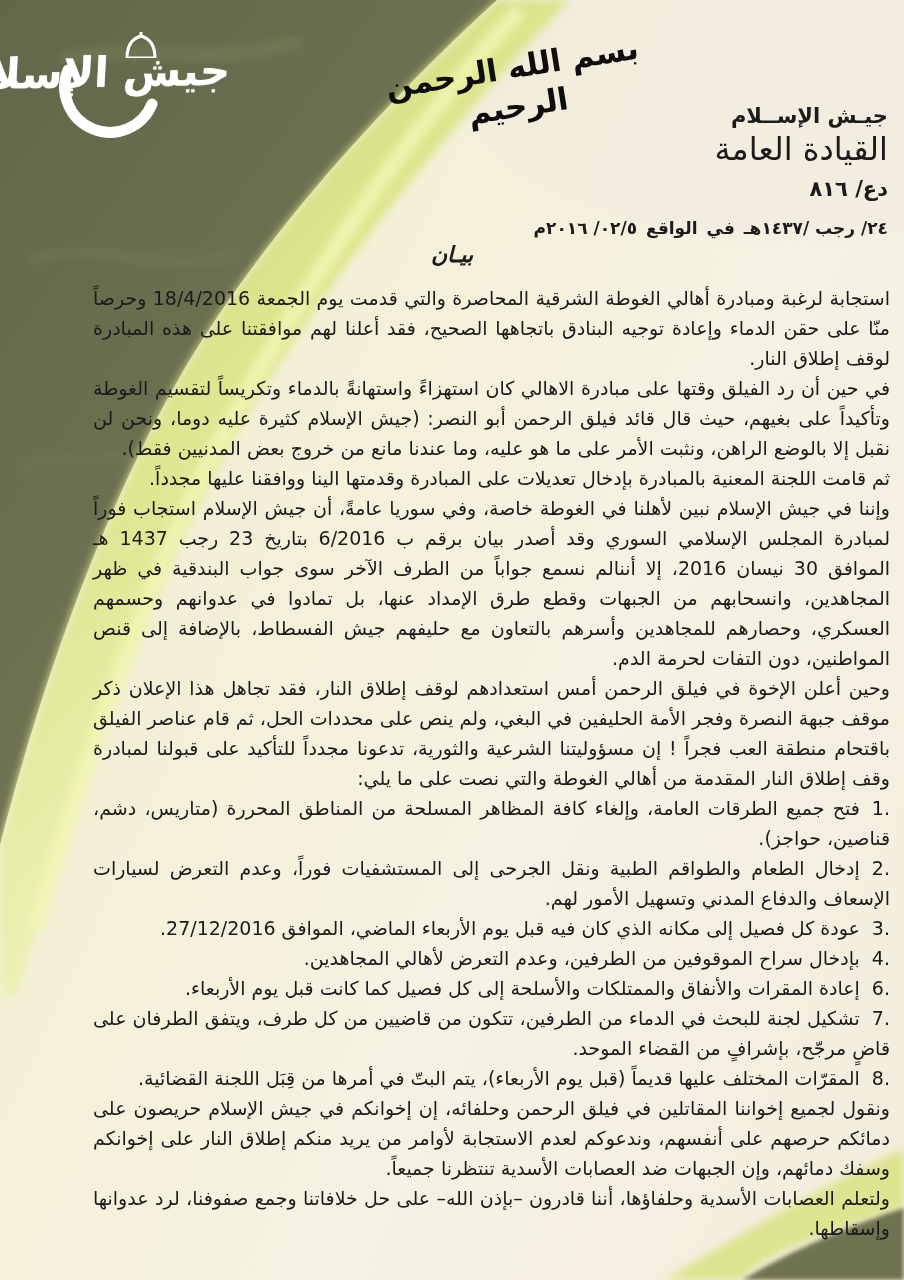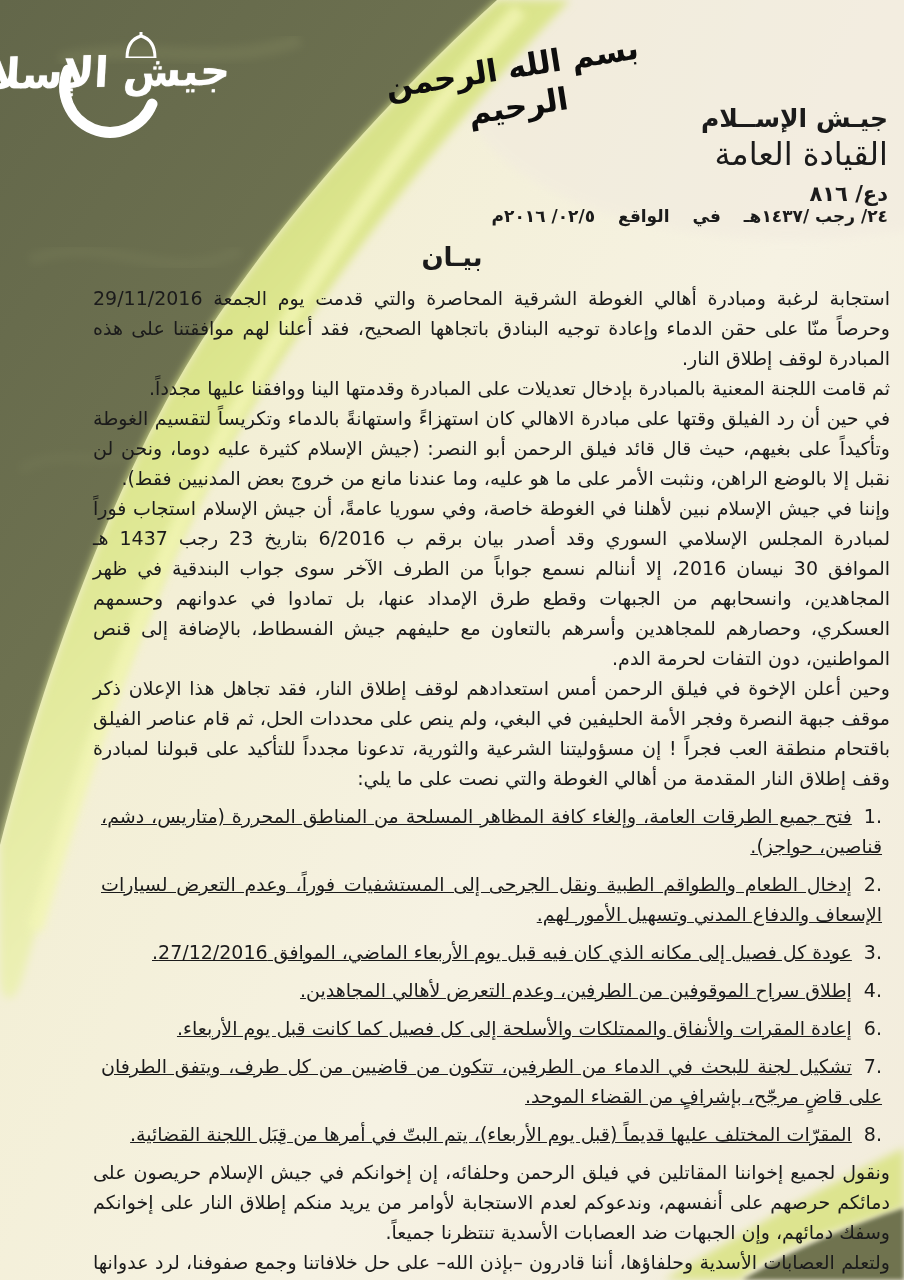--- a/index.html
+++ b/index.html
@@ -19,38 +19,38 @@
   .crescent{position:absolute;left:48px;top:34px;}
   .dome{position:absolute;left:118px;top:2px;}
   
   .bismillah{
     position:absolute;left:355px;top:48px;width:320px;z-index:2;
     font-size:31px;font-weight:bold;color:#0d0d0d;text-align:center;direction:rtl;
     transform:rotate(-9deg);line-height:1.25;
   }
   
   .hdr{position:absolute;top:104px;right:16px;z-index:2;text-align:right;direction:rtl;}
-  .hdr .org{font-size:25px;font-weight:bold;line-height:1.2;}
+  .hdr .org{font-size:21px;font-weight:bold;line-height:1.2;}
   .hdr .org2{font-size:32px;font-weight:normal;line-height:1.25;}
   .hdr .ref{font-size:21px;font-weight:bold;margin-top:8px;}
   .hdr .date{
-    font-size:17px;font-weight:bold;
-    display:flex;flex-direction:row;justify-content:flex-end;gap:23px;direction:ltr;
+    margin-top:17px;font-size:17px;font-weight:bold;
+    display:flex;flex-direction:row;justify-content:flex-end;gap:9px;direction:ltr;
   }
   .title{
     position:absolute;top:242px;left:0;width:100%;text-align:center;z-index:2;
-    font-size:26px;font-weight:bold;letter-spacing:1px;
+    font-size:22px;font-weight:bold;letter-spacing:1px;font-style:italic;
   }
   
   .bodytext{
     position:absolute;top:283px;left:93px;width:797px;z-index:2;
     direction:rtl;font-size:19px;line-height:30px;text-align:justify;
   }
   .bodytext p{margin:0;text-align:justify;text-align-last:right;}
-  .li{margin:8px;text-align:justify;text-align-last:right;text-decoration:underline;}
+  .li{margin:0;text-align:justify;text-align-last:right;}
   .li .num{display:inline-block;direction:ltr;unicode-bidi:isolate;margin-left:12px;}
 </style>
 </head>
 <body>
 
 <div class="page">
 
   <svg class="bg" width="904" height="1280" viewBox="0 0 904 1280" aria-hidden="true">
     <defs>
       <linearGradient id="bandGrad" x1="0" y1="0" x2="0.6" y2="1">
@@ -110,37 +110,37 @@
       <span dir="ltr">٠٢/٥/ ٢٠١٦م</span>
       <span dir="rtl">الواقع</span>
       <span dir="rtl">في</span>
       <span dir="ltr">٢٤/ رجب /١٤٣٧هـ</span>
     </div>
   </div>
 
   <div class="title">بيـان</div>
 
   <div class="bodytext">
-    <p>استجابة لرغبة ومبادرة أهالي الغوطة الشرقية المحاصرة والتي قدمت يوم الجمعة 29/11/2016 وحرصاً منّا على حقن الدماء وإعادة توجيه البنادق باتجاهها الصحيح، فقد أعلنا لهم موافقتنا على هذه المبادرة لوقف إطلاق النار.</p>
+    <p>استجابة لرغبة ومبادرة أهالي الغوطة الشرقية المحاصرة والتي قدمت يوم الجمعة 18/4/2016 وحرصاً منّا على حقن الدماء وإعادة توجيه البنادق باتجاهها الصحيح، فقد أعلنا لهم موافقتنا على هذه المبادرة لوقف إطلاق النار.</p>
+    <p>في حين أن رد الفيلق وقتها على مبادرة الاهالي كان استهزاءً واستهانةً بالدماء وتكريساً لتقسيم الغوطة وتأكيداً على بغيهم، حيث قال قائد فيلق الرحمن أبو النصر: (جيش الإسلام كثيرة عليه دوما، ونحن لن نقبل إلا بالوضع الراهن، ونثبت الأمر على ما هو عليه، وما عندنا مانع من خروج بعض المدنيين فقط).</p>
     <p>ثم قامت اللجنة المعنية بالمبادرة بإدخال تعديلات على المبادرة وقدمتها الينا ووافقنا عليها مجدداً.</p>
-    <p>في حين أن رد الفيلق وقتها على مبادرة الاهالي كان استهزاءً واستهانةً بالدماء وتكريساً لتقسيم الغوطة وتأكيداً على بغيهم، حيث قال قائد فيلق الرحمن أبو النصر: (جيش الإسلام كثيرة عليه دوما، ونحن لن نقبل إلا بالوضع الراهن، ونثبت الأمر على ما هو عليه، وما عندنا مانع من خروج بعض المدنيين فقط).</p>
     <p>وإننا في جيش الإسلام نبين لأهلنا في الغوطة خاصة، وفي سوريا عامةً، أن جيش الإسلام استجاب فوراً لمبادرة المجلس الإسلامي السوري وقد أصدر بيان برقم ب 6/2016 بتاريخ 23 رجب 1437 هـ الموافق 30 نيسان 2016، إلا أننالم نسمع جواباً من الطرف الآخر سوى جواب البندقية في ظهر المجاهدين، وانسحابهم من الجبهات وقطع طرق الإمداد عنها، بل تمادوا في عدوانهم وحسمهم العسكري، وحصارهم للمجاهدين وأسرهم بالتعاون مع حليفهم جيش الفسطاط، بالإضافة إلى قنص المواطنين، دون التفات لحرمة الدم.</p>
     <p>وحين أعلن الإخوة في فيلق الرحمن أمس استعدادهم لوقف إطلاق النار، فقد تجاهل هذا الإعلان ذكر موقف جبهة النصرة وفجر الأمة الحليفين في البغي، ولم ينص على محددات الحل، ثم قام عناصر الفيلق باقتحام منطقة العب فجراً ! إن مسؤوليتنا الشرعية والثورية، تدعونا مجدداً للتأكيد على قبولنا لمبادرة وقف إطلاق النار المقدمة من أهالي الغوطة والتي نصت على ما يلي:</p>
 
     <div class="li">
       <span class="num">1.</span><span>فتح جميع الطرقات العامة، وإلغاء كافة المظاهر المسلحة من المناطق المحررة (متاريس، دشم، قناصين، حواجز).</span>
     </div>
     <div class="li">
       <span class="num">2.</span><span>إدخال الطعام والطواقم الطبية ونقل الجرحى إلى المستشفيات فوراً، وعدم التعرض لسيارات الإسعاف والدفاع المدني وتسهيل الأمور لهم.</span>
     </div>
     <div class="li">
       <span class="num">3.</span><span>عودة كل فصيل إلى مكانه الذي كان فيه قبل يوم الأربعاء الماضي، الموافق 27/12/2016.</span>
     </div>
     <div class="li">
-      <span class="num">4.</span><span>إطلاق سراح الموقوفين من الطرفين، وعدم التعرض لأهالي المجاهدين.</span>
+      <span class="num">4.</span><span>بإدخال سراح الموقوفين من الطرفين، وعدم التعرض لأهالي المجاهدين.</span>
     </div>
     <div class="li">
       <span class="num">6.</span><span>إعادة المقرات والأنفاق والممتلكات والأسلحة إلى كل فصيل كما كانت قبل يوم الأربعاء.</span>
     </div>
     <div class="li">
       <span class="num">7.</span><span>تشكيل لجنة للبحث في الدماء من الطرفين، تتكون من قاضيين من كل طرف، ويتفق الطرفان على قاضٍ مرجّح، بإشرافٍ من القضاء الموحد.</span>
     </div>
     <div class="li">
       <span class="num">8.</span><span>المقرّات المختلف عليها قديماً (قبل يوم الأربعاء)، يتم البتّ في أمرها من قِبَل اللجنة القضائية.</span>
     </div>

